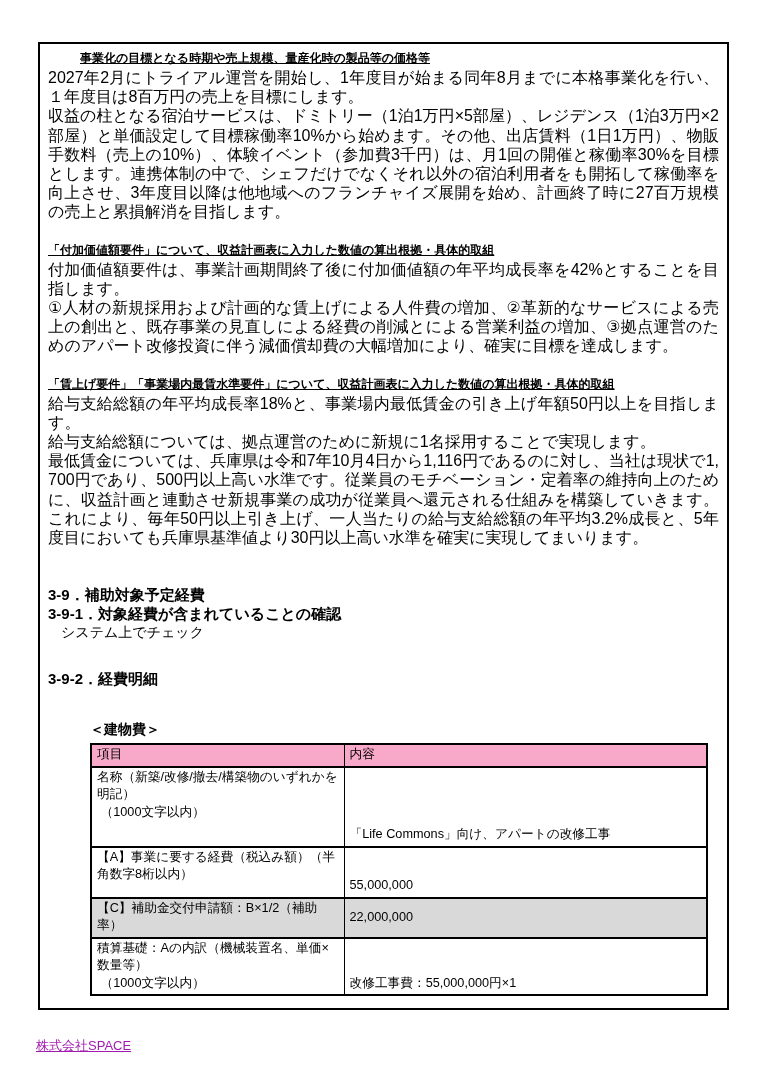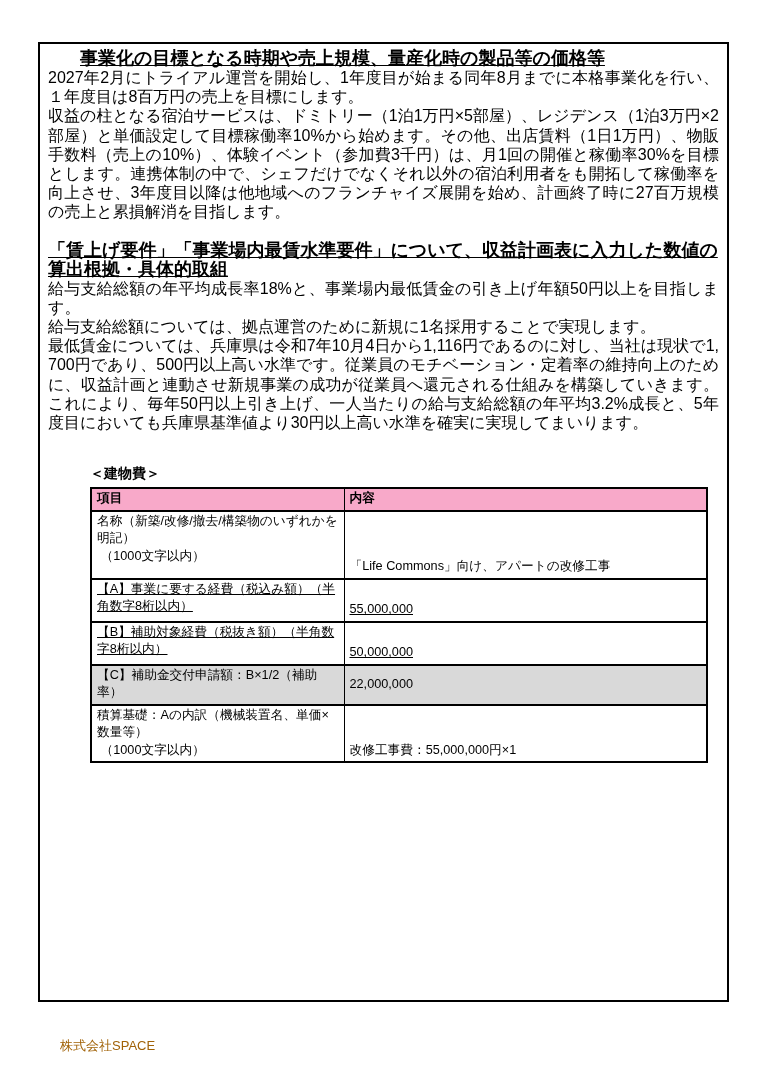--- a/index.html
+++ b/index.html
@@ -9,21 +9,21 @@
     width:768px; height:1086px; background:#ffffff; position:relative;
     font-family:"Liberation Sans","DejaVu Sans",sans-serif;
     color:#000;
   }
   .content-box {
     position:absolute; left:38px; top:42px; width:691px; min-height:960px;
     border:2px solid #000; padding:5px 8px 12px 8px;
   }
   .section { margin:0; }
   .section-heading {
-    font-size:18px; line-height:19px; font-weight:bold;
+    font-size:12px; line-height:19px; font-weight:bold;
     text-decoration:underline; margin:19px 0 0 0;
   }
   .section-heading.first { margin-top:0; padding-left:32px; }
   .section-body {
     font-size:16px; line-height:19.2px; margin:0;
     white-space:pre-wrap; word-break:break-all; text-align:justify;
   }
   .outline { margin-top:38px; }
   .outline-heading { font-size:15px; line-height:19px; font-weight:bold; margin:0; }
   .outline-note { font-size:14px; line-height:19px; margin:0; padding-left:13px; }
@@ -35,57 +35,68 @@
     font-size:12.7px; line-height:17.5px;
   }
   table.expense td, table.expense th {
     border-left:1px solid #000; border-right:1px solid #000;
     border-top:2px solid #000; border-bottom:2px solid #000;
     padding:1px 5px 2px 5px; text-align:left; vertical-align:top;
     overflow:hidden;
   }
   table.expense { border:2px solid #000; }
   col.c1 { width:253px; } col.c2 { width:363px; }
-  th.hdr { background:var(--pink); font-weight:bold; height:19px;margin-top:24px; }
+  th.hdr { background:var(--pink); font-weight:normal; height:19px;margin-top:24px; }
   td.lbl { white-space:pre-wrap; word-break:break-all; }
   td.val { white-space:pre-wrap; word-break:break-all; }
-  tr.r-name td { height:68px; }
-  tr.r-a td, tr.r-b td { height:43px;text-decoration:underline; }
+  tr.r-name td { height:80px; }
+  tr.r-a td, tr.r-b td { height:51px; }
   tr.r-c td { height:21px; }
   tr.r-basis td { height:54px; }
   tr.r-c td { background:var(--gray); vertical-align:middle; }
   .v-bottom { vertical-align:bottom !important; }
   .page-footer {
-    position:absolute; left:60px; top:1038px;
-    font-size:13px; color:#a16207; line-height:16px;
+    position:absolute; left:36px; top:1038px;
+    font-size:13px; color:#a21caf; line-height:16px;text-decoration:underline;
   }
 </style>
 </head>
 <body>
 
 <div class="page">
   <div class="content-box">
 
     <div class="section">
       <h3 class="section-heading first">事業化の目標となる時期や売上規模、量産化時の製品等の価格等</h3>
       <p class="section-body">2027年2月にトライアル運営を開始し、1年度目が始まる同年8月までに本格事業化を行い、１年度目は8百万円の売上を目標にします。
 収益の柱となる宿泊サービスは、ドミトリー（1泊1万円×5部屋）、レジデンス（1泊3万円×2部屋）と単価設定して目標稼働率10%から始めます。その他、出店賃料（1日1万円）、物販手数料（売上の10%）、体験イベント（参加費3千円）は、月1回の開催と稼働率30%を目標とします。連携体制の中で、シェフだけでなくそれ以外の宿泊利用者をも開拓して稼働率を向上させ、3年度目以降は他地域へのフランチャイズ展開を始め、計画終了時に27百万規模の売上と累損解消を目指します。</p>
     </div>
 
     <div class="section">
     </div>
 
+    <div class="section">
+      <h3 class="section-heading">「付加価値額要件」について、収益計画表に入力した数値の算出根拠・具体的取組</h3>
+      <p class="section-body">付加価値額要件は、事業計画期間終了後に付加価値額の年平均成長率を42%とすることを目指します。
+①人材の新規採用および計画的な賃上げによる人件費の増加、②革新的なサービスによる売上の創出と、既存事業の見直しによる経費の削減とによる営業利益の増加、③拠点運営のためのアパート改修投資に伴う減価償却費の大幅増加により、確実に目標を達成します。</p>
+    </div>
 
     <div class="section">
       <h3 class="section-heading">「賃上げ要件」「事業場内最賃水準要件」について、収益計画表に入力した数値の算出根拠・具体的取組</h3>
       <p class="section-body">給与支給総額の年平均成長率18%と、事業場内最低賃金の引き上げ年額50円以上を目指します。
 給与支給総額については、拠点運営のために新規に1名採用することで実現します。
 最低賃金については、兵庫県は令和7年10月4日から1,116円であるのに対し、当社は現状で1,700円であり、500円以上高い水準です。従業員のモチベーション・定着率の維持向上のために、収益計画と連動させ新規事業の成功が従業員へ還元される仕組みを構築していきます。これにより、毎年50円以上引き上げ、一人当たりの給与支給総額の年平均3.2%成長と、5年度目においても兵庫県基準値より30円以上高い水準を確実に実現してまいります。</p>
     </div>
 
+    <div class="outline">
+      <h2 class="outline-heading">3-9．補助対象予定経費</h2>
+      <h2 class="outline-heading">3-9-1．対象経費が含まれていることの確認</h2>
+      <p class="outline-note">システム上でチェック</p>
+      <h2 class="outline-heading spaced">3-9-2．経費明細</h2>
+    </div>
 
     <div class="table-block">
       <h3 class="table-caption">＜建物費＞</h3>
       <table class="expense">
         <colgroup>
             <col class="c1">
             <col class="c2">
           </colgroup>
         <tbody>
             <tr class="r-header">
@@ -94,24 +105,20 @@
         </tr>
         <tr class="r-name">
           <td class="lbl">名称（新築/改修/撤去/構築物のいずれかを明記）
  （1000文字以内）</td>
           <td class="val v-bottom">「Life Commons」向け、アパートの改修工事</td>
         </tr>
         <tr class="r-a">
           <td class="lbl">【A】事業に要する経費（税込み額）（半角数字8桁以内）</td>
           <td class="val v-bottom">55,000,000</td>
         </tr>
-        <tr class="r-b">
-          <td class="lbl">【B】補助対象経費（税抜き額）（半角数字8桁以内）</td>
-          <td class="val v-bottom">50,000,000</td>
-        </tr>
         <tr class="r-c">
           <td class="lbl">【C】補助金交付申請額：B×1/2（補助率）</td>
           <td class="val">22,000,000</td>
         </tr>
         <tr class="r-basis">
           <td class="lbl">積算基礎：Aの内訳（機械装置名、単価×数量等）
  （1000文字以内）</td>
           <td class="val v-bottom">改修工事費：55,000,000円×1</td>
         </tr>
 

